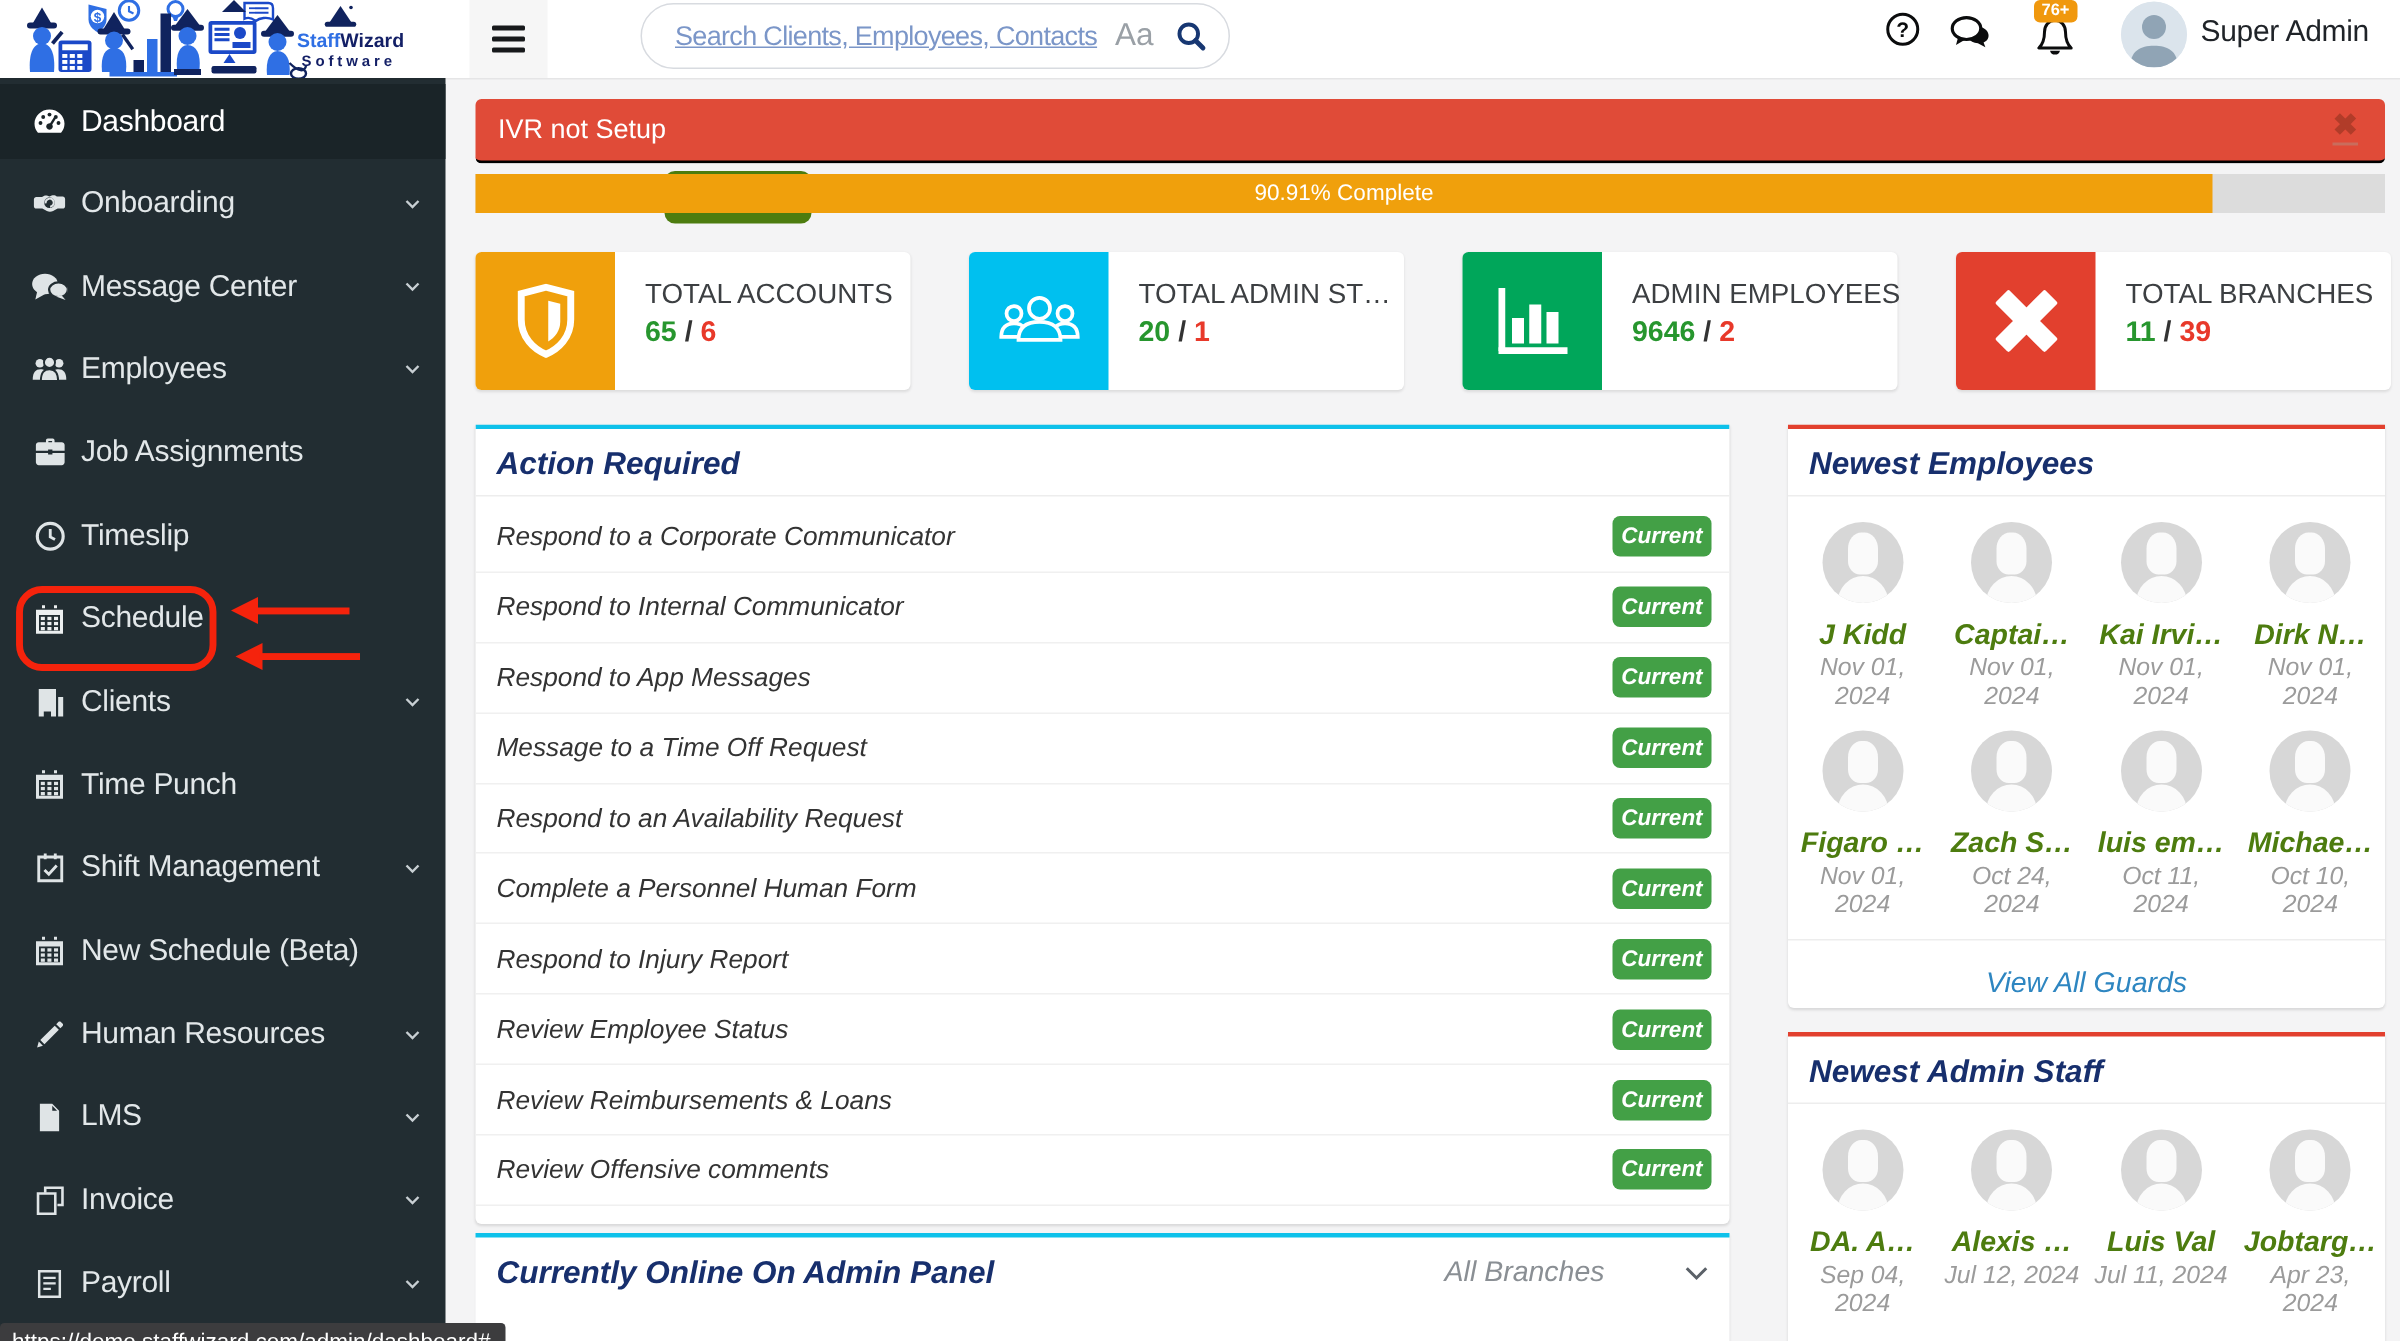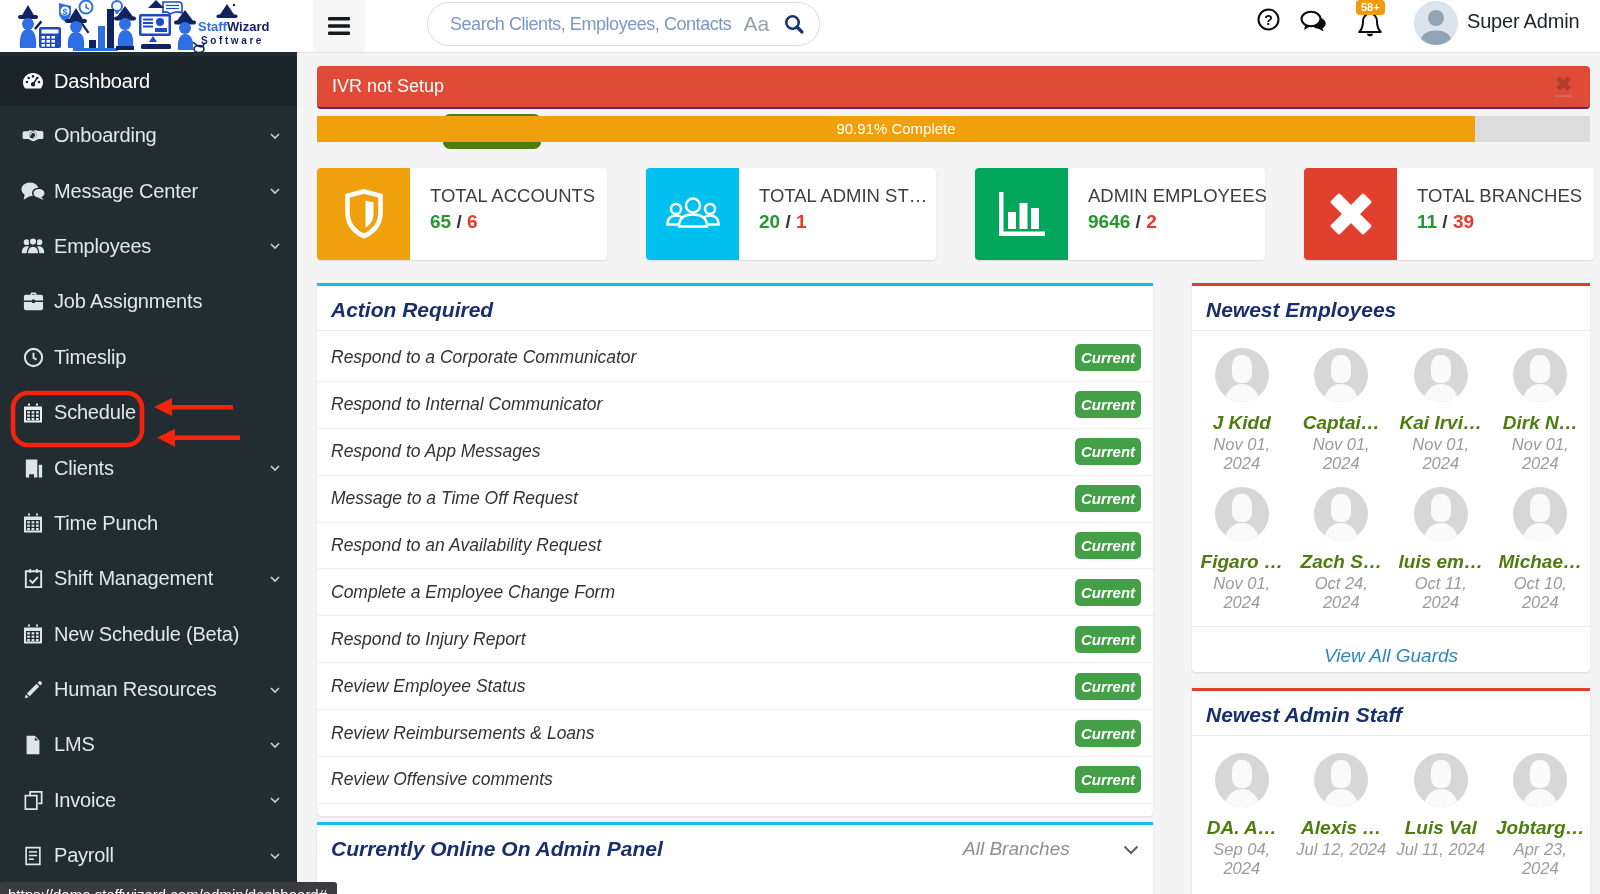--- a/index.html
+++ b/index.html
@@ -2,39 +2,39 @@
 <html><head>
 <meta charset="utf-8">
 <style>
 * { margin:0; padding:0; box-sizing:border-box; }
 html,body { width:1600px; height:894px; overflow:hidden; font-family:"Liberation Sans", sans-serif; background:#f4f4f5; }
 
 .topbar { position:absolute; top:0; left:0; width:1600px; height:52px; background:#ffffff; z-index:30; box-shadow:0 1px 0 rgba(0,0,0,0.06); }
 .logo { position:absolute; left:0; top:0; width:305px; height:52px; background:#fff; }
 .burger { position:absolute; left:313px; top:0; width:52px; height:52px; background:#f6f6f6; display:flex; align-items:center; justify-content:center; }
 .search { position:absolute; left:427px; top:2px; width:393px; height:44px; border:1px solid #d8dbe0; border-radius:22px; display:flex; align-items:center; background:#fff; }
-.search .ph { color:#7b96c8; font-size:18px; letter-spacing:-0.45px; margin-left:22px; white-space:nowrap; }
+.search .ph { color:#7b96c8; font-size:18px; letter-spacing:-0.45px; margin-left:22px; white-space:nowrap;text-decoration:underline; }
 .search .aa { color:#9aa0a6; font-size:21px; margin-left:12px; }
 .search svg { margin-left:14px; flex:none; }
 .hicon { position:absolute; top:0; }
 .super { position:absolute; left:1467px; top:10px; font-size:20px; letter-spacing:-0.2px; color:#1f2328; }
 .avatar-top { position:absolute; left:1414px; top:1px; width:44px; height:44px; border-radius:50%; background:#dde6ee; overflow:hidden; }
 .badge99 { position:absolute; left:1356px; top:0; background:#f0980e; color:#fff; font-weight:bold; font-size:11px; padding:1px 5px 2px; border-radius:4px; }
 
 .sidebar { position:absolute; top:52px; left:0; width:297px; height:842px; background:#222d32; z-index:20; }
 .menu { list-style:none; padding-top:4px; }
 .menu li { height:55.4px; display:flex; align-items:center; padding-left:21px; color:#e2e7e9; font-size:20px; letter-spacing:-0.2px; position:relative; }
 .menu li.active { background:#1a2428; color:#fff; height:50px; margin-bottom:2px; }
 .menu li .mi { width:24px; height:24px; margin-right:9px; flex:none; display:flex; align-items:center; justify-content:center; }
 .menu li .chev { position:absolute; right:16px; top:50%; margin-top:-6px; width:12px; height:12px; }
 
 .ann { position:absolute; left:0; top:52px; width:300px; height:842px; pointer-events:none; z-index:25; }
 
 .main { position:absolute; left:297px; top:52px; width:1303px; height:842px; background:#f4f4f5; }
-.ivr { position:absolute; left:20px; top:14px; width:1273px; height:43px; background:#e04b38; border-radius:4px; border-bottom:2px solid #701a75; color:#fff; }
+.ivr { position:absolute; left:20px; top:14px; width:1273px; height:43px; background:#e04b38; border-radius:4px; border-bottom:2px solid #000000; color:#fff; }
 .ivr .t { position:absolute; left:15px; top:10px; font-size:18px; }
 .ivr .btn { position:absolute; left:126px; top:4px; height:35px; background:#4d7c0f; border-radius:7px; color:#fff; font-size:17.5px; padding:0 12px; line-height:35px;margin-top:44px; }
 .ivr .x { position:absolute; right:18px; top:7px; color:#b13c29; font-size:20px; font-weight:bold; border-bottom:2px solid #c96d5c; line-height:22px; }
 .pbar { position:absolute; left:20px; top:64px; width:1273px; height:26px; background:#dcdcdc; }
 .pbar .fill { width:1158px; height:26px; background:#f0a00c; color:#fff; font-size:15px; text-align:center; line-height:26px; }
 
 
 .card { position:absolute; top:116px; width:290px; height:92px; background:#fff; border-radius:4px; box-shadow:0 1px 2px rgba(0,0,0,0.1); }
 .card .cicon { position:absolute; left:0; top:0; width:93px; height:92px; border-radius:4px 0 0 4px; display:flex; align-items:center; justify-content:center; }
 .card .ct { position:absolute; left:113px; top:17px; font-size:18.5px; color:#3c3f42; white-space:nowrap; }
@@ -157,21 +157,21 @@
     </svg>
   <svg class="hicon" style="left:1299px; top:10px;" width="30" height="24" viewBox="0 0 30 24">
       <ellipse cx="12" cy="9" rx="9.5" ry="7.3" fill="none" stroke="#0b0c0d" stroke-width="2.1"></ellipse>
       <path d="M6.5 14.5 L5 20 L11.5 16.2 Z" fill="#0b0c0d"></path>
       <path d="M22 8 C25.3 9.5 27.3 12 26.6 14.8 C26.2 16.4 25 17.6 23.4 18.3 L24.6 21.5 L19.6 18.8 C16.7 18.7 14.4 17.4 13.3 15.6 C17.3 15.7 20.9 13.3 21.7 10.3 C21.9 9.5 21.9 8.7 22 8 Z" fill="#0b0c0d"></path>
     </svg>
   <svg class="hicon" style="left:1356px; top:12px;" width="28" height="26" viewBox="0 0 28 26">
       <path d="M14 1.5 C9.8 1.5 7 5 7 9.3 C7 15.3 5 18.3 3.2 20 L24.8 20 C23 18.3 21 15.3 21 9.3 C21 5 18.2 1.5 14 1.5 Z" fill="none" stroke="#0b0c0d" stroke-width="2" stroke-linejoin="round"></path>
       <path d="M10.7 21.8 A3.4 3.4 0 0 0 17.3 21.8 Z" fill="#0b0c0d"></path>
     </svg>
-  <div class="badge99">58+</div>
+  <div class="badge99">76+</div>
   <div class="avatar-top"><svg width="44" height="44" viewBox="0 0 44 44">
         <circle cx="22" cy="22" r="22" fill="#dbe4ec"></circle>
         <circle cx="22" cy="17" r="8" fill="#90a4b5"></circle>
         <path d="M6 44 C6 33 13 29.5 22 29.5 C31 29.5 38 33 38 44 Z" fill="#90a4b5"></path>
       </svg></div>
   <div class="super">Super Admin</div>
 </div>
 <div class="sidebar">
   <ul class="menu">
     <li class="active"><span class="mi">
@@ -419,21 +419,21 @@
         </div>
       <div class="row">
           <span>Message to a Time Off Request</span>
           <span class="cur">Current</span>
         </div>
       <div class="row">
           <span>Respond to an Availability Request</span>
           <span class="cur">Current</span>
         </div>
       <div class="row">
-          <span>Complete a Employee Change Form</span>
+          <span>Complete a Personnel Human Form</span>
           <span class="cur">Current</span>
         </div>
       <div class="row">
           <span>Respond to Injury Report</span>
           <span class="cur">Current</span>
         </div>
       <div class="row">
           <span>Review Employee Status</span>
           <span class="cur">Current</span>
         </div>

